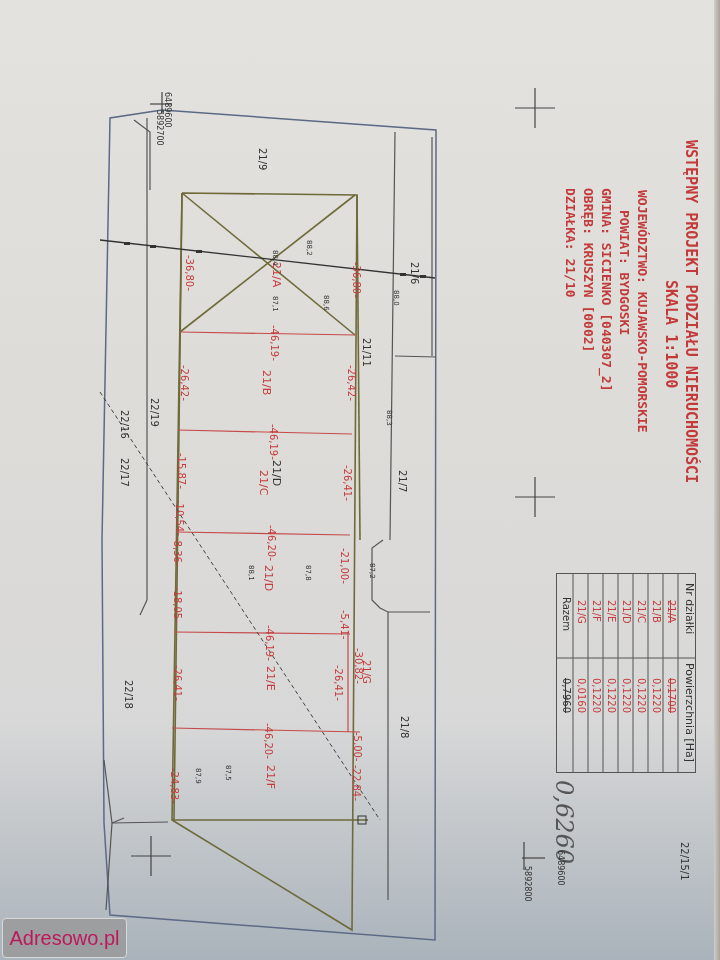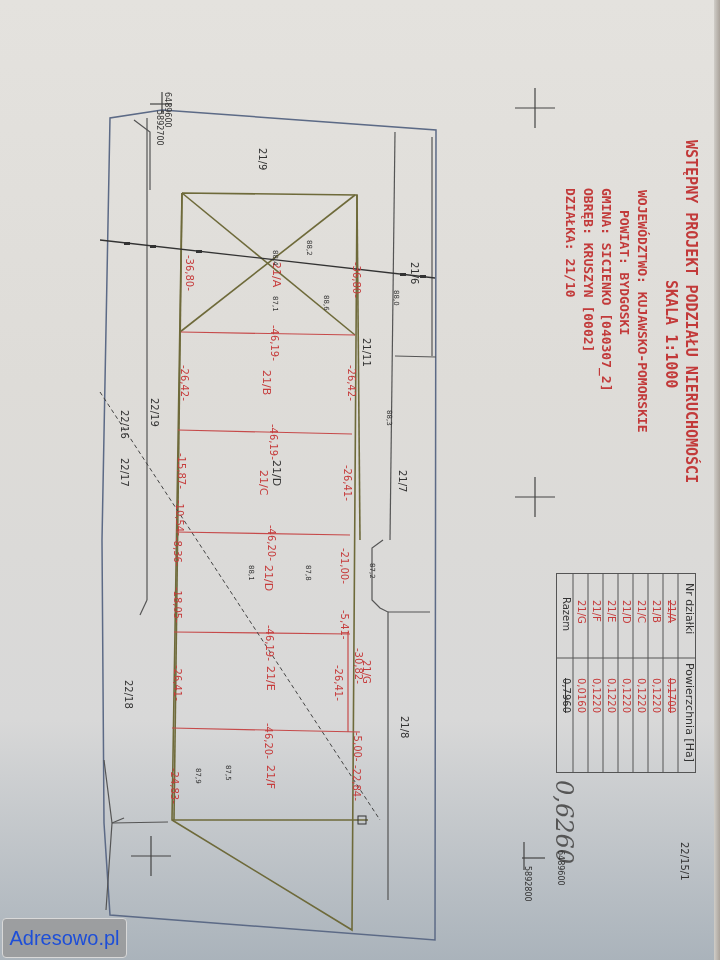--- a/index.html
+++ b/index.html
@@ -4,21 +4,21 @@
 <style>
   html,body{margin:0;padding:0;}
   body{width:720px;height:960px;overflow:hidden;background:#d9d7d3;font-family:"DejaVu Sans",sans-serif;position:relative;}
   .paper{position:absolute;left:0;top:0;width:720px;height:960px;background:linear-gradient(180deg,#e4e2de 0%,#dedcd8 40%,#d8d8d8 75%,#aab3bb 100%);}
   .edge{position:absolute;right:0;top:0;width:6px;height:960px;background:linear-gradient(90deg,#d0cdc8,#a9a29a);}
   svg{position:absolute;left:0;top:0;}
   .rt{position:absolute;transform-origin:0 0;transform:rotate(90deg);white-space:nowrap;}
   .title{color:#c23a3a;font-weight:bold;font-family:"DejaVu Sans Mono",monospace;}
   .red{color:#c63c3c;}
   .dark{color:#333;}
-  .watermark{position:absolute;left:2px;top:918px;width:123px;height:38px;border:1px solid #d8d8d8;border-radius:4px;background:rgba(150,150,150,0.75);color:#1d4ed8;font-family:"Liberation Sans",sans-serif;font-size:20px;line-height:38px;text-align:center;}
+  .watermark{position:absolute;left:2px;top:918px;width:123px;height:38px;border:1px solid #d8d8d8;border-radius:4px;background:rgba(150,150,150,0.75);color:#be185d;font-family:"Liberation Sans",sans-serif;font-size:20px;line-height:38px;text-align:center;}
   .tbl{position:absolute;left:556px;top:573px;width:140px;height:200px;}
 </style>
 </head>
 <body>
 
 <div class="paper"></div>
 <div class="edge"></div>
 
 <svg width="720" height="960">
 

